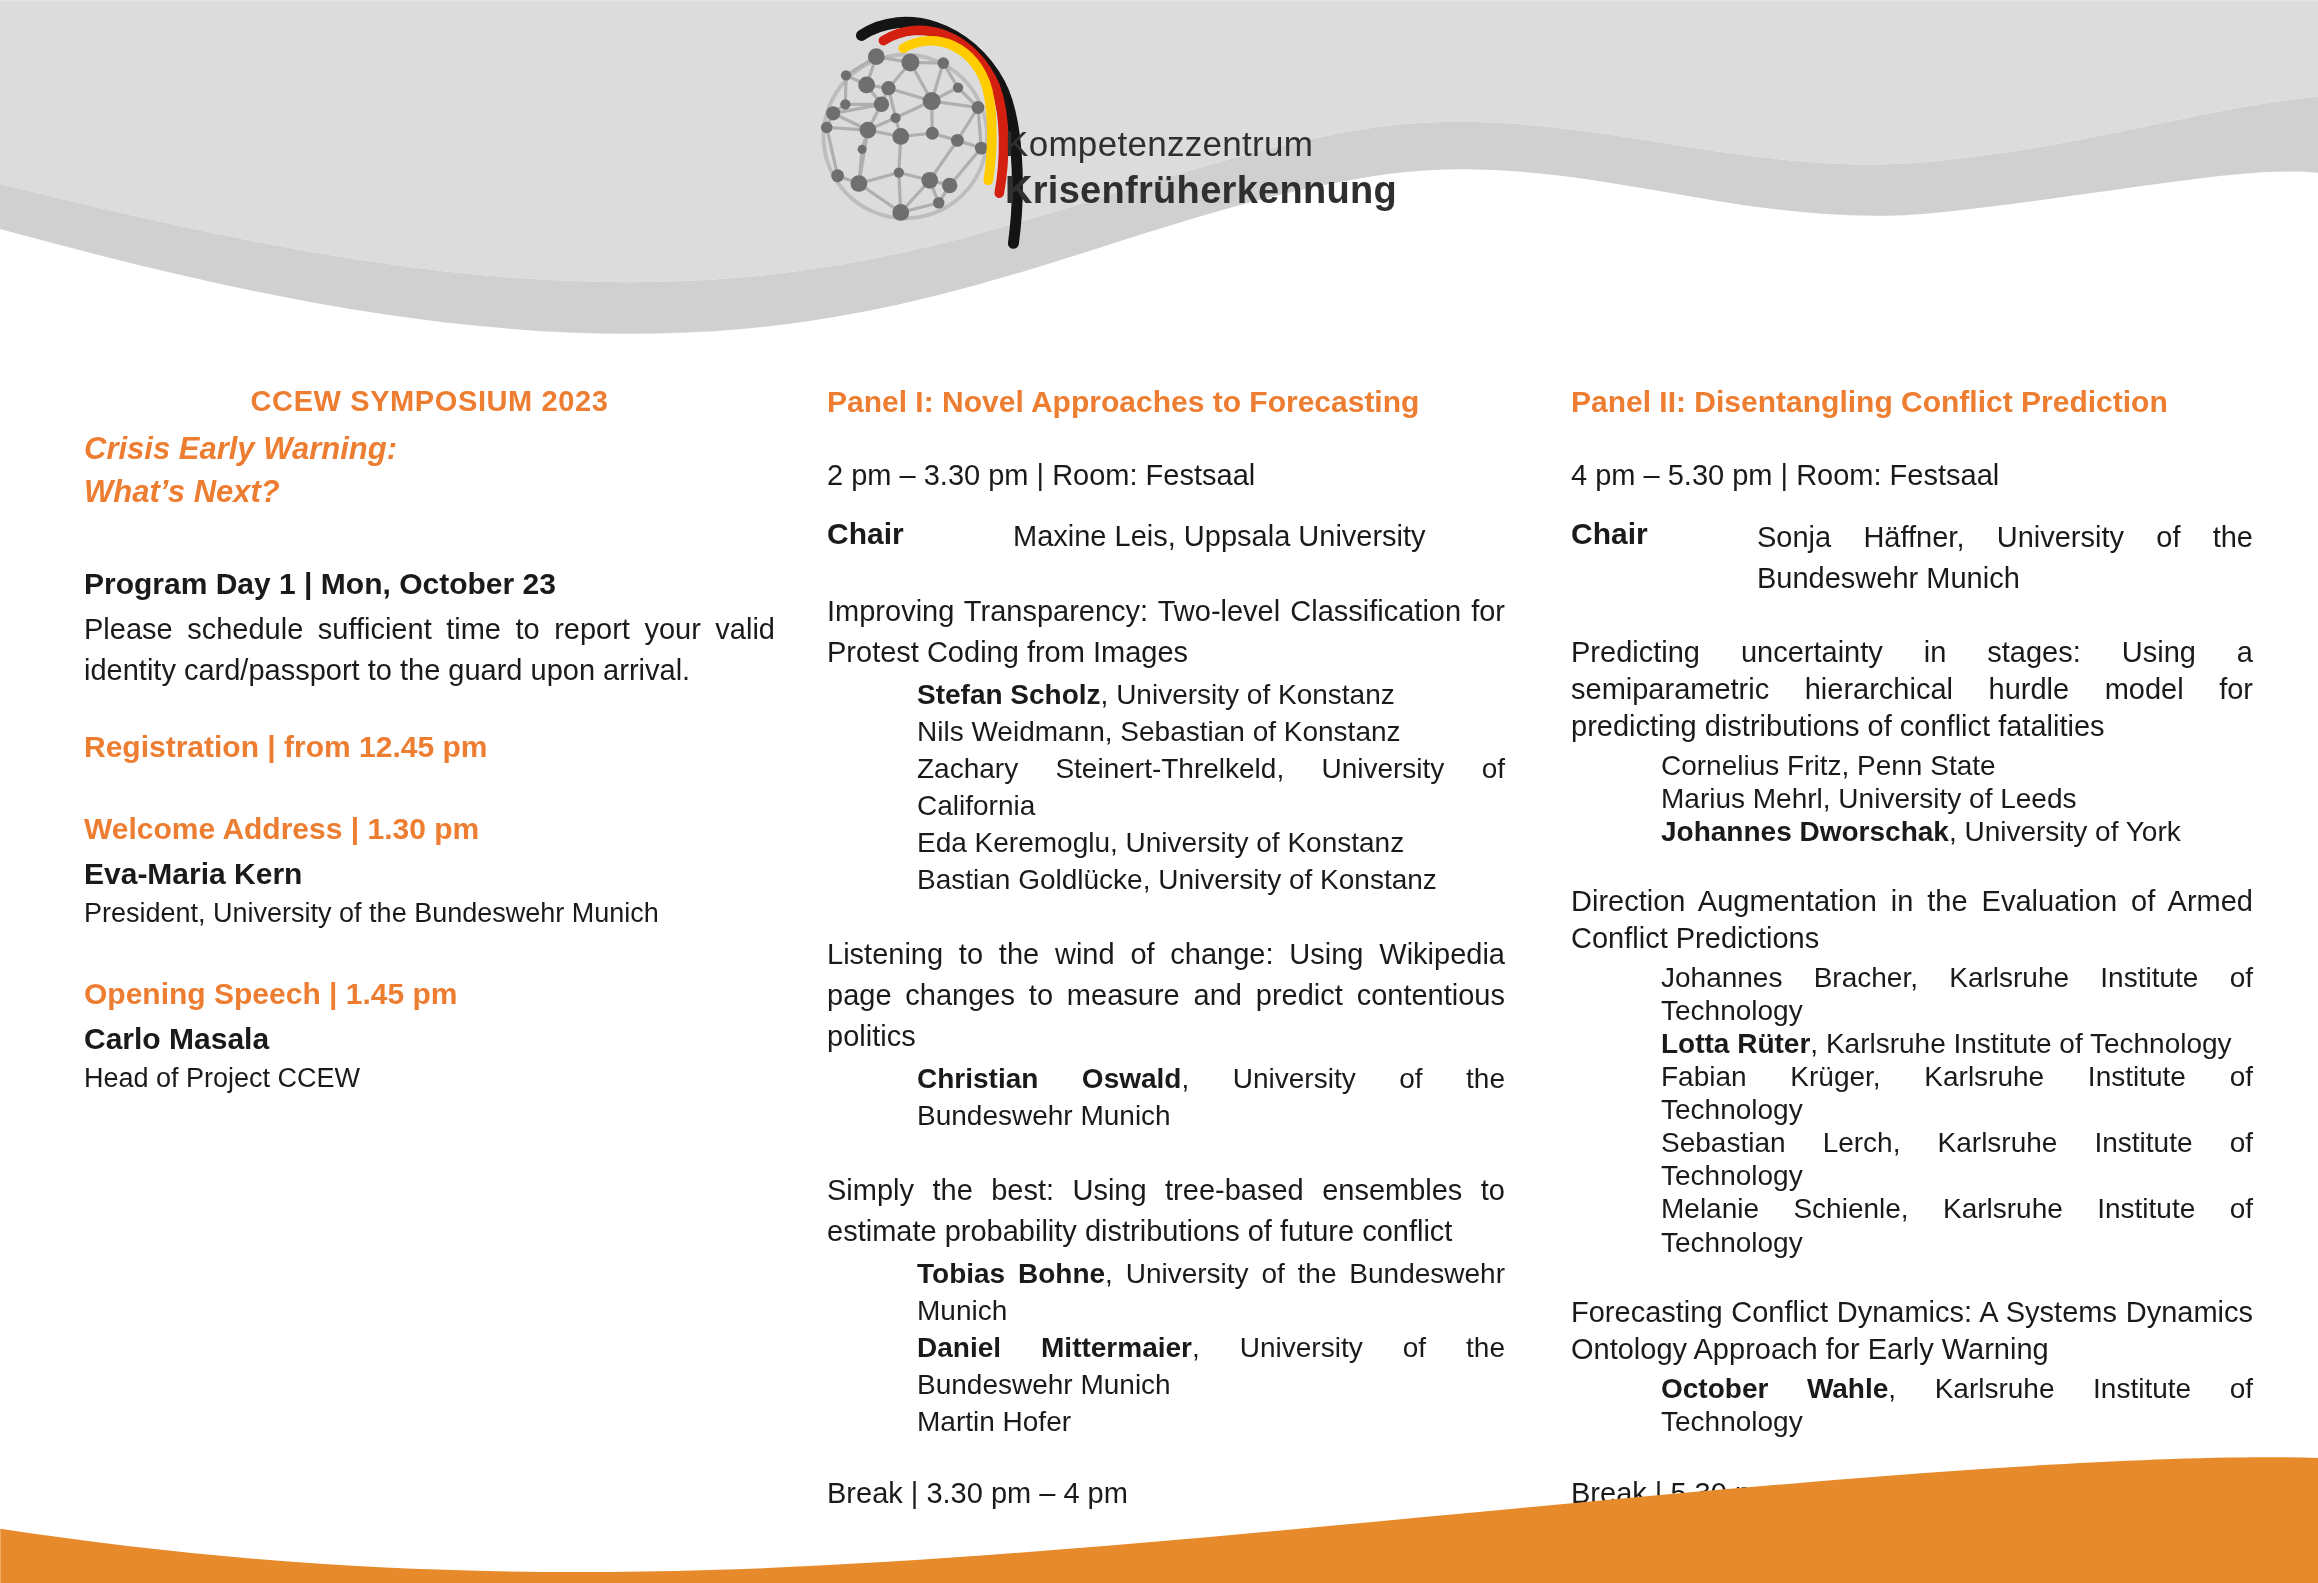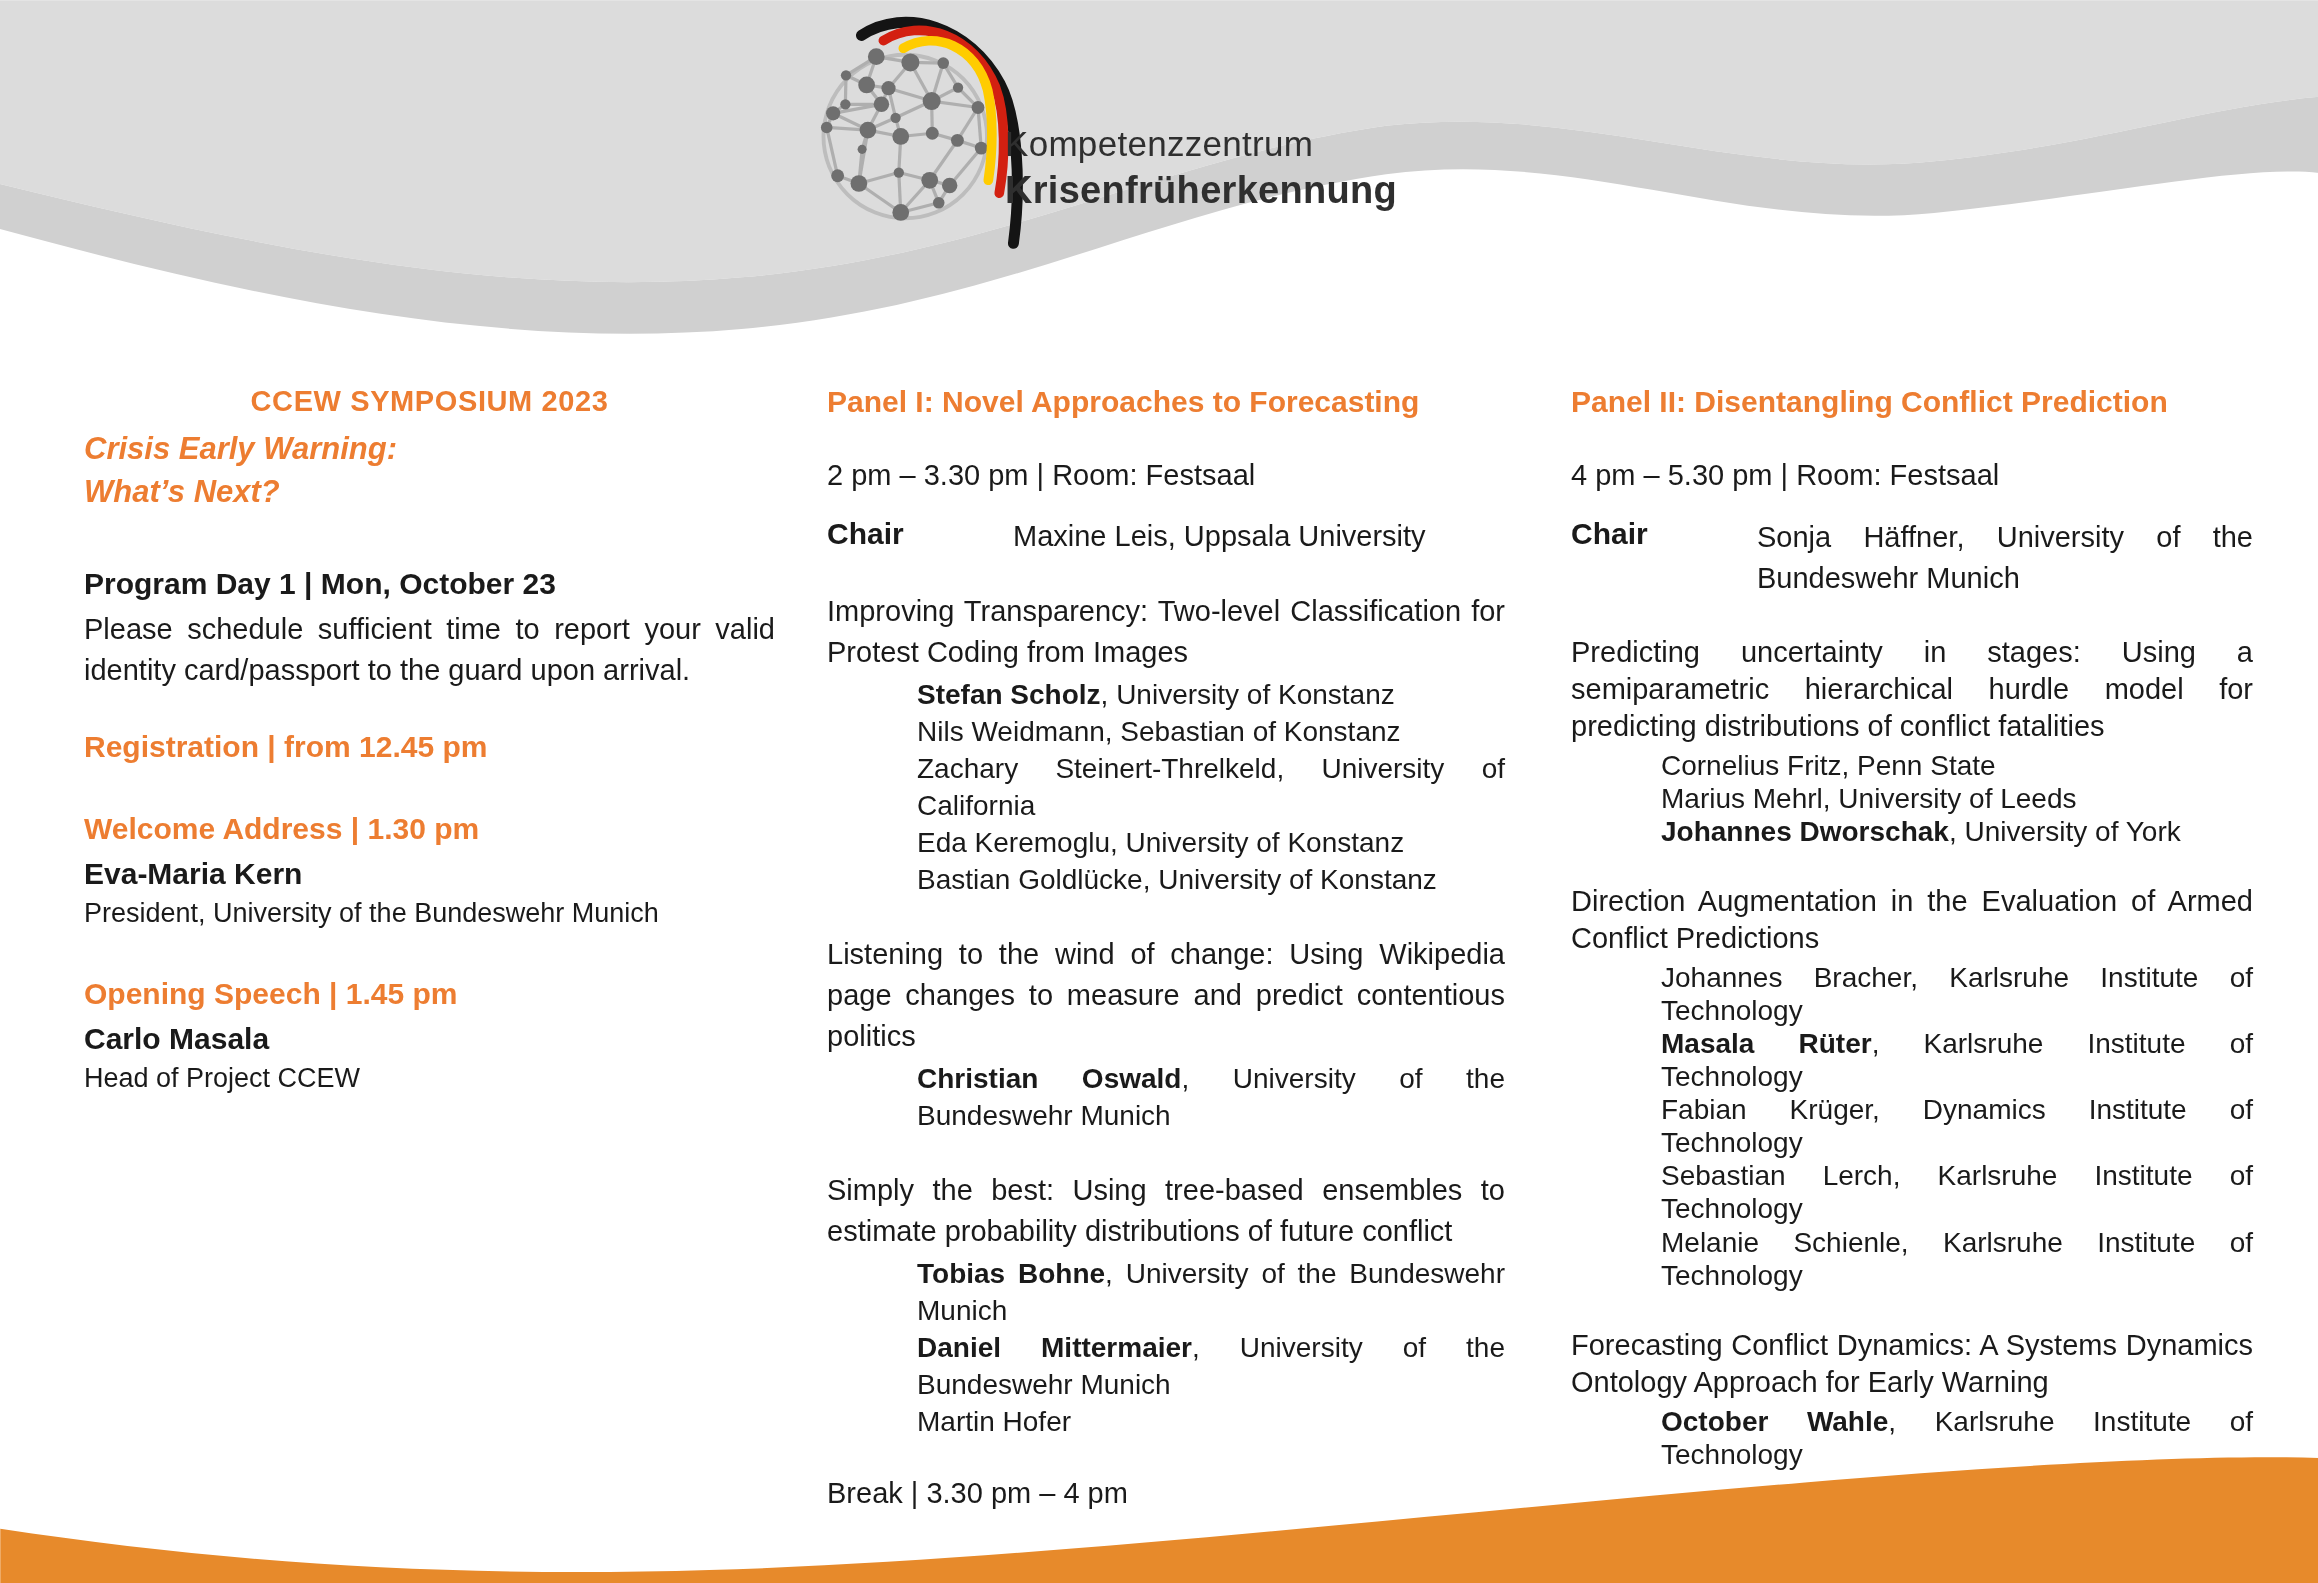--- a/index.html
+++ b/index.html
@@ -240,22 +240,22 @@
       <div class="speaker"><span class="b"></span><span>Cornelius Fritz, Penn State</span></div>
       <div class="speaker"><span class="b"></span><span>Marius Mehrl, University of Leeds</span></div>
       <div class="speaker"><span class="b">Johannes Dworschak</span><span>, University of York</span></div>
     </div>
   </div>
 
   <div class="talk">
     <div class="talk-title">Direction Augmentation in the Evaluation of Armed Conflict Predictions</div>
     <div class="speakers">
       <div class="speaker"><span class="b"></span><span>Johannes Bracher, Karlsruhe Institute of Technology</span></div>
-      <div class="speaker"><span class="b">Masala Rüter</span><span>, Karlsruhe Institute of Technology</span></div>
-      <div class="speaker"><span class="b"></span><span>Fabian Krüger, Dynamics Institute of Technology</span></div>
+      <div class="speaker"><span class="b">Lotta Rüter</span><span>, Karlsruhe Institute of Technology</span></div>
+      <div class="speaker"><span class="b"></span><span>Fabian Krüger, Karlsruhe Institute of Technology</span></div>
       <div class="speaker"><span class="b"></span><span>Sebastian Lerch, Karlsruhe Institute of Technology</span></div>
       <div class="speaker"><span class="b"></span><span>Melanie Schienle, Karlsruhe Institute of Technology</span></div>
     </div>
   </div>
 
   <div class="talk">
     <div class="talk-title">Forecasting Conflict Dynamics: A Systems Dynamics Ontology Approach for Early Warning</div>
     <div class="speakers">
       <div class="speaker"><span class="b">October Wahle</span><span>, Karlsruhe Institute of Technology</span></div>
     </div>

